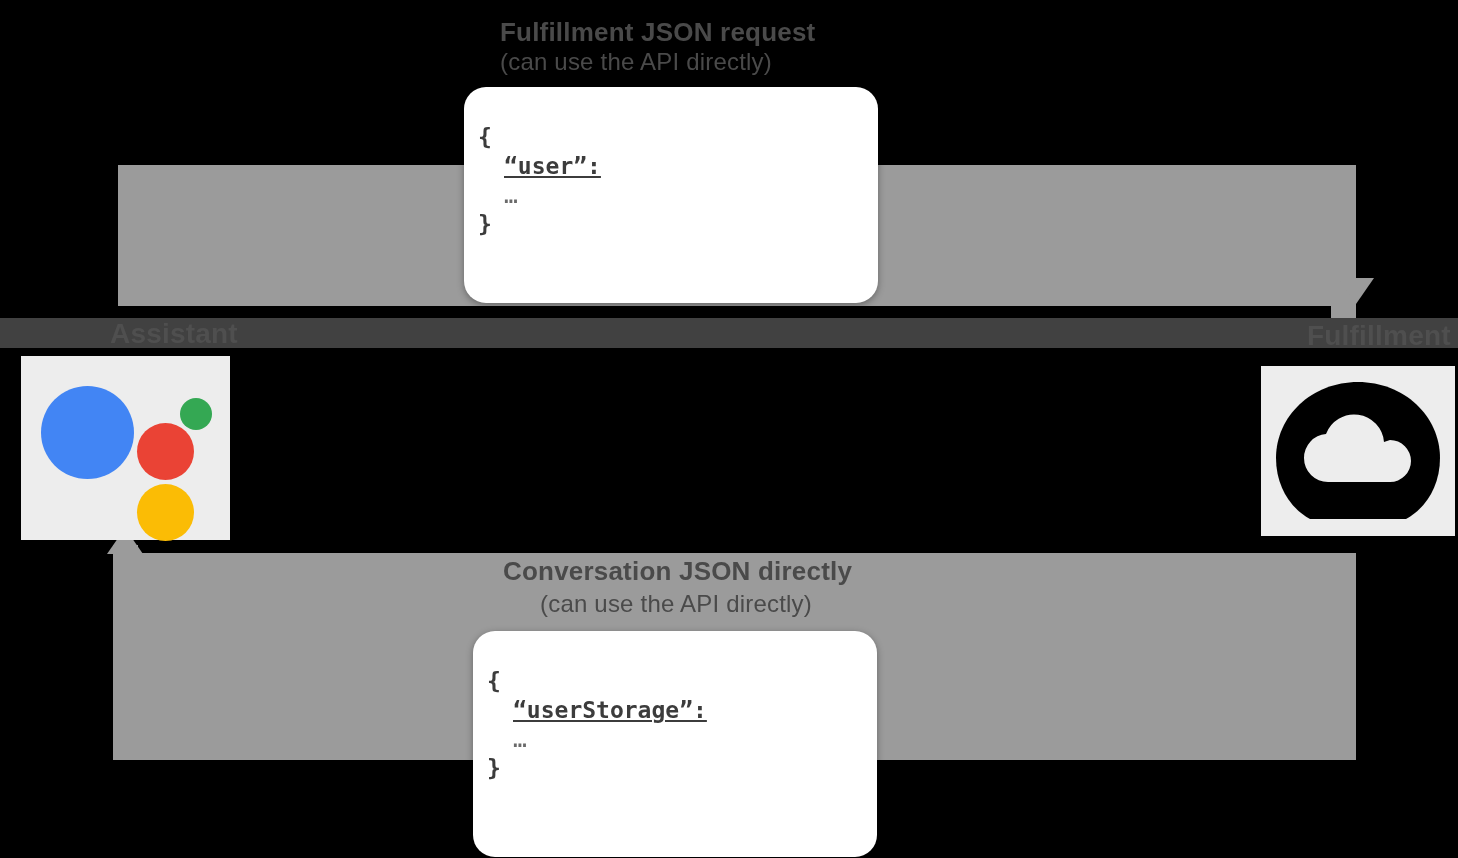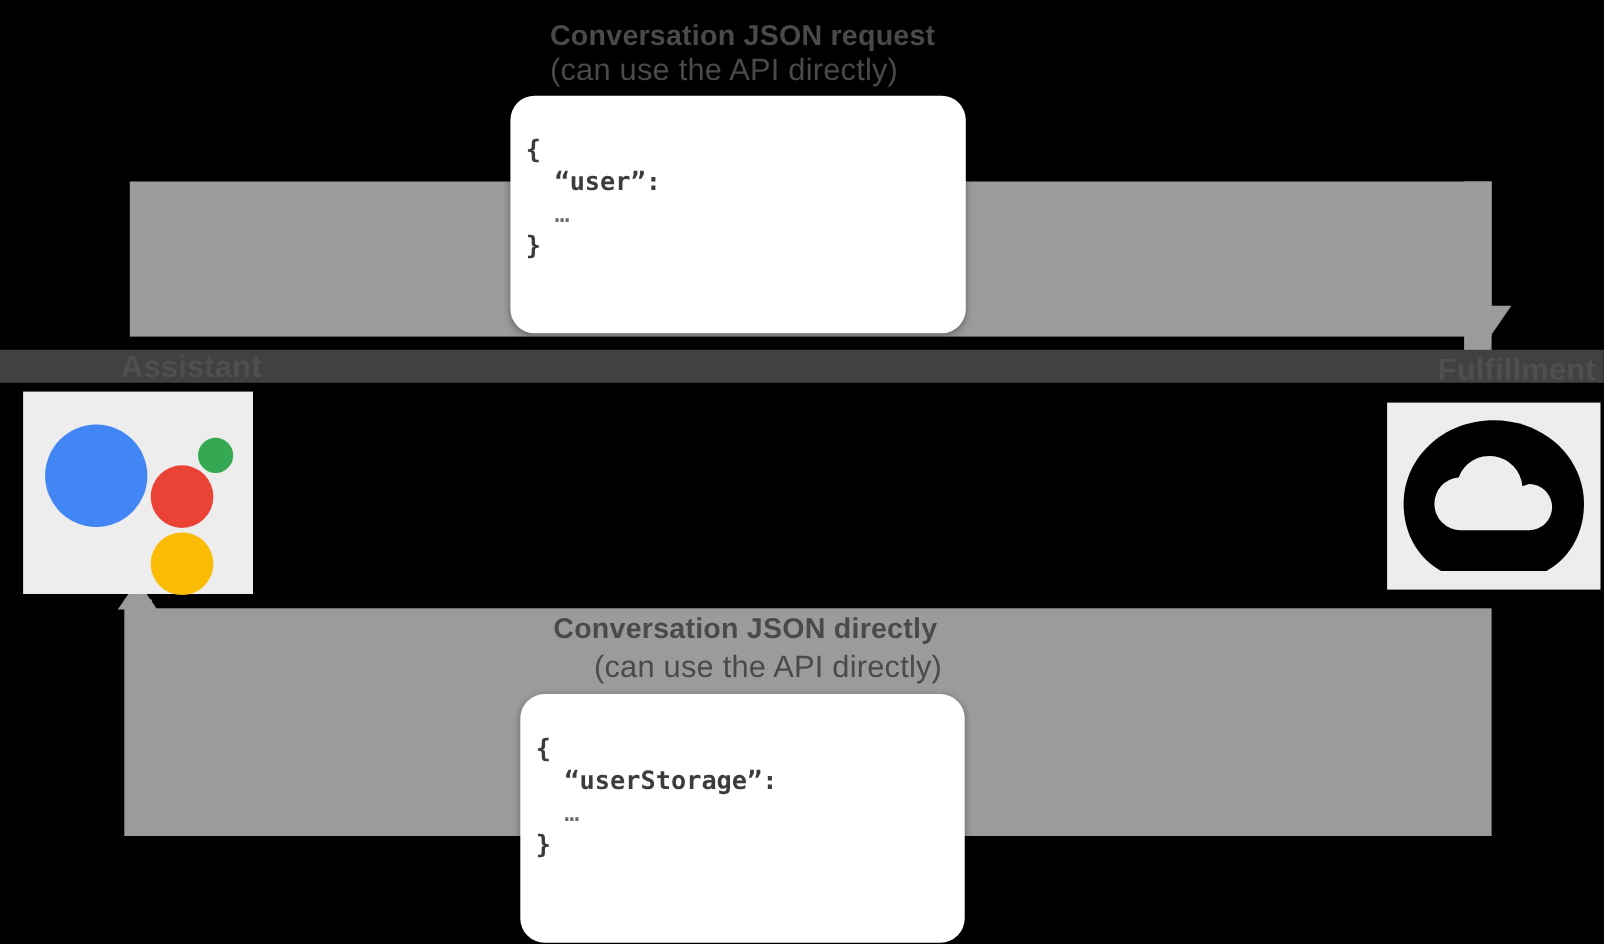--- a/index.html
+++ b/index.html
@@ -47,21 +47,21 @@
   .dot-red{left:96px;top:50px;width:57px;height:57px;background:#ea4335;}
   .dot-green{left:139px;top:25px;width:32px;height:32px;background:#34a853;}
   .dot-yellow{left:96px;top:111px;width:57px;height:57px;background:#fbbc05;}
 
   
   .lbl{
     position:absolute;color:#4a4a4a;white-space:nowrap;
     letter-spacing:.2px;
   }
   .lbl-title{font-size:26px;font-weight:700;}
-  .lbl-sub{font-size:28px;font-weight:400;}
+  .lbl-sub{font-size:24px;font-weight:400;}
 
   .lbl-req-1{left:500px;top:17px;}
   .lbl-req-2{left:500px;top:48px;}
   .lbl-res-1{left:503px;top:556px;}
   .lbl-res-2{left:540px;top:590px;}
 
   .lbl-endpoint{font-size:28px;font-weight:700;color:#4f4f4f;}
   .lbl-assistant{left:62px;top:318px;margin-left:48px;}
   .lbl-fulfillment{left:1283px;top:320px;margin-left:24px;}
 
@@ -70,21 +70,21 @@
     position:absolute;background:#fff;border-radius:22px;
     box-shadow:0 2px 7px rgba(0,0,0,.35);
     font-family:"DejaVu Sans Mono", monospace;
     color:#3c3c3c;font-size:23px;line-height:29px;
     padding:36px 0 32px 0;
     box-sizing:border-box;
   }
   .card-req{left:464px;top:87px;width:414px;height:216px;}
   .card-res{left:473px;top:631px;width:404px;height:226px;}
   .card .ln{padding-left:14px;white-space:pre;font-weight:700;}
-  .card .ln.ind{padding-left:40px;}
+  .card .ln.ind{padding-left:40px;text-decoration:underline;}
   .card .ln.dots{padding-left:40px;font-weight:400;color:#6a6a6a;letter-spacing:2px;}
 </style>
 </head>
 <body>
 
 <div class="stage">
 
   <div class="band band-top-h"></div>
   <div class="band band-top-down"></div>
   <div class="arrow-down"></div>
@@ -106,21 +106,21 @@
   <div class="lbl lbl-endpoint lbl-assistant">Assistant</div>
 
   <div class="tile tile-cloud">
     <svg width="172" height="150" viewBox="0 0 172 150">
       <path d="M86 6 C40 6 4 40 4 82 C4 110 18 132 38 143 L134 143 C154 132 168 110 168 82 C168 40 132 6 86 6 Z" fill="#000000"></path>
       <path d="M112 66 a30 30 0 0 0 -58 -8 a24 24 0 0 0 -22 24 a24 24 0 0 0 24 24 l62 0 a21 21 0 0 0 0 -42 z" fill="#ededed"></path>
     </svg>
   </div>
   <div class="lbl lbl-endpoint lbl-fulfillment">Fulfillment</div>
 
-  <div class="lbl lbl-title lbl-req-1">Conversation JSON request</div>
+  <div class="lbl lbl-title lbl-req-1">Fulfillment JSON request</div>
   <div class="lbl lbl-sub lbl-req-2">(can use the API directly)</div>
 
   <div class="lbl lbl-title lbl-res-1">Conversation JSON directly</div>
   <div class="lbl lbl-sub lbl-res-2">(can use the API directly)</div>
 
   <div class="card card-req">
     <div class="ln">{</div>
     <div class="ln ind">“user”:</div>
     <div class="ln dots">…</div>
     <div class="ln">}</div>

